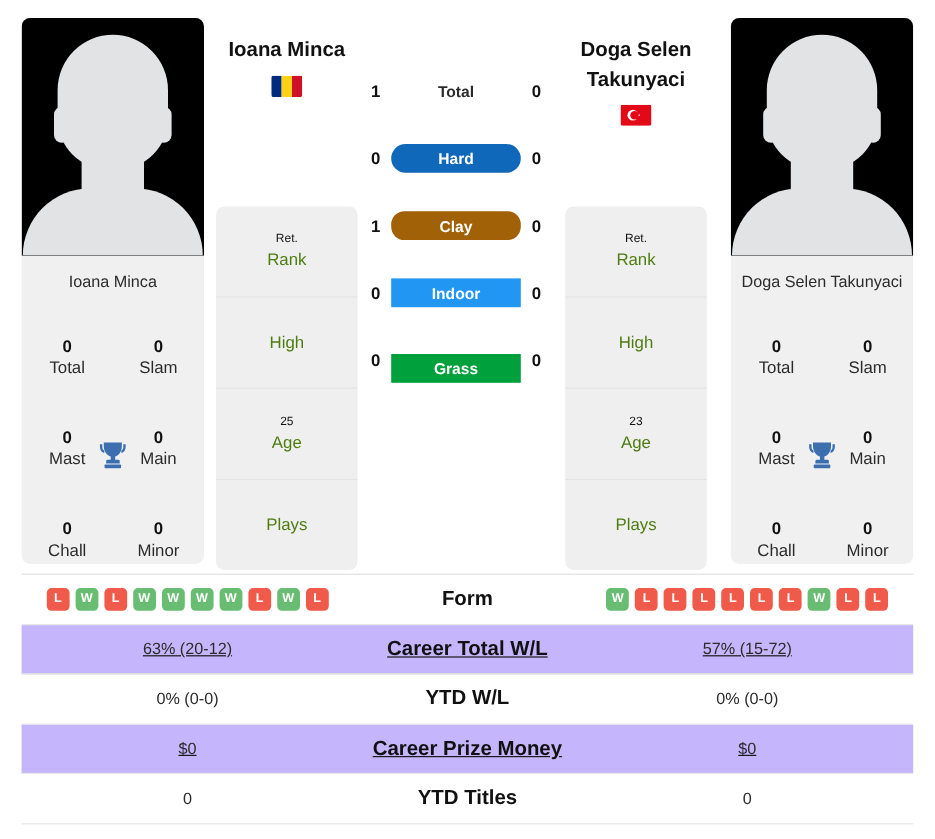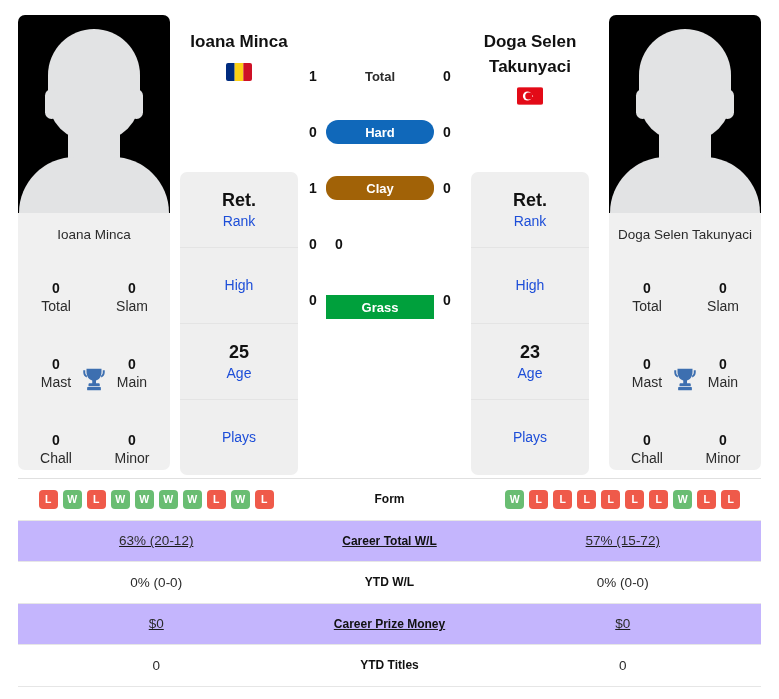--- a/index.html
+++ b/index.html
@@ -146,27 +146,27 @@
     height: 75px;
     display: flex;
     flex-direction: column;
     align-items: center;
     justify-content: center;
     border-bottom: 1px solid #e4e4e4;
     line-height: 1.34;
   }
   .info-row:last-child { border-bottom: none; }
   .info-val {
-    font-size: 18px;
-    font-weight: bold;
+    font-size: 10px;
+    font-weight: normal;
     color: #111;
   }
   .info-lbl {
     font-size: 14px;
-    color: #1d4ed8;
+    color: #4d7c0f;
   }
 
   
   .player-head {
     position: absolute;
     top: 30px;
     width: 164px;
     text-align: center;
   }
   .player-head.left  { left: 157px; }
@@ -241,21 +241,21 @@
   .stat-row.shaded { background: #c4b5fd; text-decoration: underline; }
   .stat-left, .stat-right {
     flex: 1;
     text-align: center;
     font-size: 13.5px;
     color: #2b2b2b;
   }
   .stat-mid {
     width: 190px;
     text-align: center;
-    font-size: 12px;
+    font-size: 17px;
     font-weight: bold;
     color: #111;
   }
   .form-strip {
     display: flex;
     gap: 5px;
     justify-content: center;
   }
   .form-badge {
     width: 19px;
@@ -413,20 +413,21 @@
           <div class="surface-badge" style="background: rgb(16, 104, 186); border-radius: 12px;">Hard</div>
           <div class="score">0</div>
         </div>
         <div class="surface-row">
           <div class="score">1</div>
           <div class="surface-badge" style="background: #a16207; border-radius: 11px;">Clay</div>
           <div class="score">0</div>
         </div>
         <div class="surface-row">
           <div class="score">0</div>
+          <div class="surface-badge" style="background: rgb(33, 150, 243);">Indoor</div>
           <div class="score">0</div>
         </div>
         <div class="surface-row">
           <div class="score">0</div>
           <div class="surface-badge" style="background: rgb(0, 160, 60); margin-top: 14px;">Grass</div>
           <div class="score">0</div>
         </div>
       </div>
 
     <div class="info-panel left">

